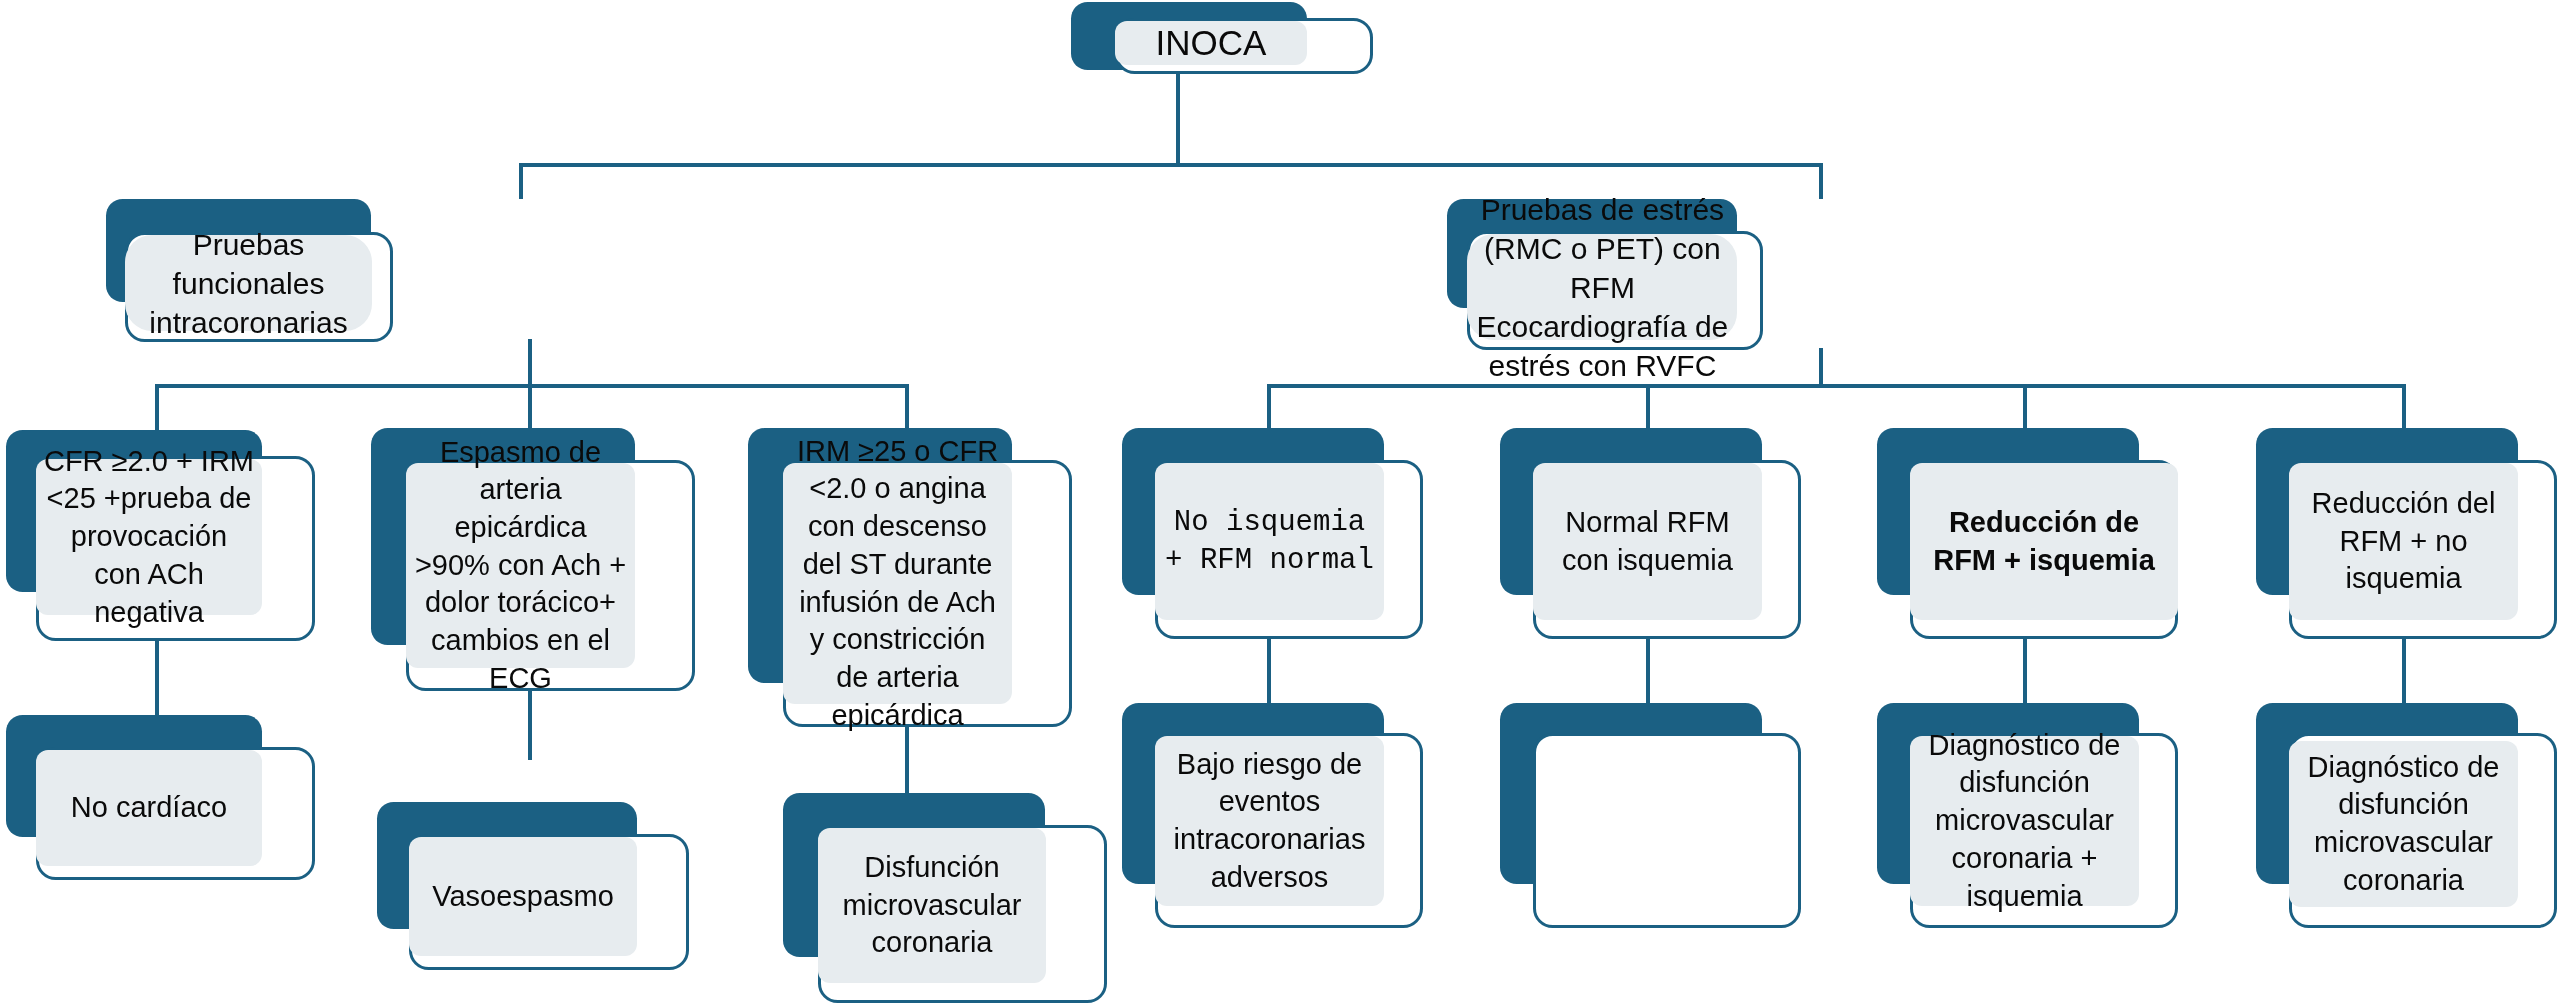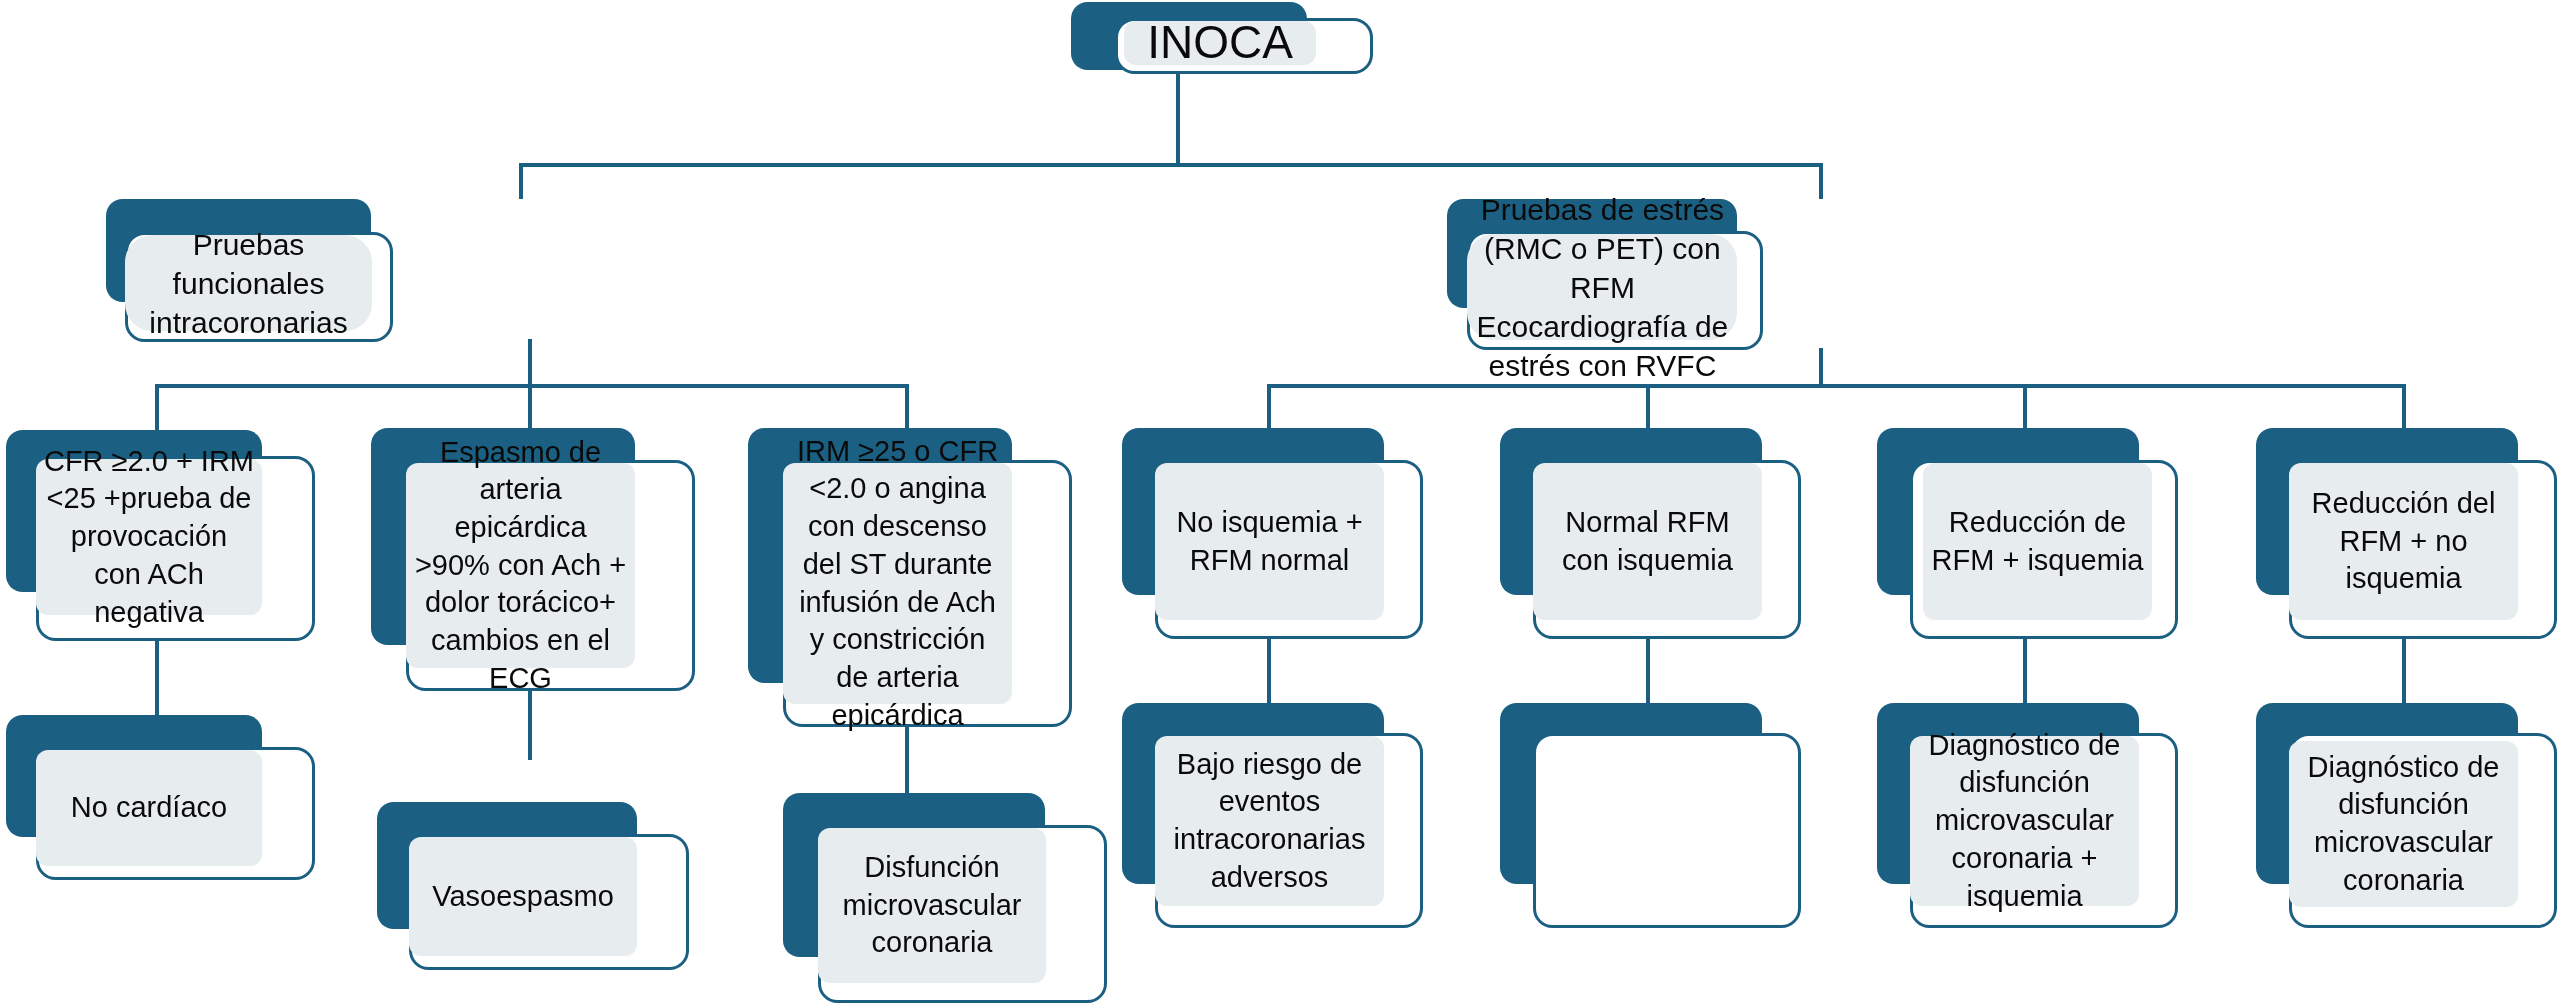--- a/index.html
+++ b/index.html
@@ -60,21 +60,21 @@
     padding: 0 7.5px;
   }
   .node .panel .txt {
     display: block;
     width: 100%;
     line-height: 1.30;
     white-space: pre-line;
   }
 
   
-  .t-root   .panel { font-size: 46px; margin-left: 9px; }
+  .t-root   .panel { font-size: 35px; }
   .t-big    .panel { font-size: 30px; border-radius: 27px; }
   .t-mid    .panel { font-size: 29px; }
   .t-small  .panel { font-size: 29px; }
 </style>
 </head>
 <body>
 
 <div id="canvas">
 
   <div class="conn-v" style="left:1176px; top:59px; height:106px;"></div>
@@ -175,37 +175,37 @@
     <div class="slab" style="width:262px; height:164px;"></div>
     <div class="card" style="left:35px; top:32px; width:289px; height:178px;"></div>
     <div class="panel" style="left:35px; top:35px; width:228px; height:155px;">
       <span class="txt">Disfunción microvascular coronaria</span>
     </div>
   </div>
 
   <div class="node t-mid" style="left:1122px; top:428px; width:302px; height:211px;">
     <div class="slab" style="width:262px; height:167px;"></div>
     <div class="card" style="left:33px; top:32px; width:268px; height:179px;"></div>
-    <div class="panel" style="left:33px; top:35px; width:229px; height:157px;">
+    <div class="panel" style="left:33px; top:35px; width:229px; height:157px;font-family:Liberation Mono, monospace;">
       <span class="txt">No isquemia + RFM normal</span>
     </div>
   </div>
 
   <div class="node t-mid" style="left:1500px; top:428px; width:302px; height:211px;">
     <div class="slab" style="width:262px; height:167px;"></div>
     <div class="card" style="left:33px; top:32px; width:268px; height:179px;"></div>
     <div class="panel" style="left:33px; top:35px; width:229px; height:157px;">
       <span class="txt">Normal RFM con isquemia</span>
     </div>
   </div>
 
   <div class="node t-mid" style="left:1877px; top:428px; width:302px; height:211px;">
     <div class="slab" style="width:262px; height:167px;"></div>
     <div class="card" style="left:33px; top:32px; width:268px; height:179px;"></div>
-    <div class="panel" style="left:46px; top:35px; width:229px; height:157px;">
+    <div class="panel" style="left:33px; top:35px; width:268px; height:157px;font-weight:bold;">
       <span class="txt">Reducción de RFM + isquemia</span>
     </div>
   </div>
 
   <div class="node t-mid" style="left:2256px; top:428px; width:302px; height:149px;">
     <div class="slab" style="width:262px; height:167px;"></div>
     <div class="card" style="left:33px; top:32px; width:268px; height:179px;"></div>
     <div class="panel" style="left:33px; top:35px; width:229px; height:157px;">
       <span class="txt">Reducción del RFM + no isquemia</span>
     </div>

